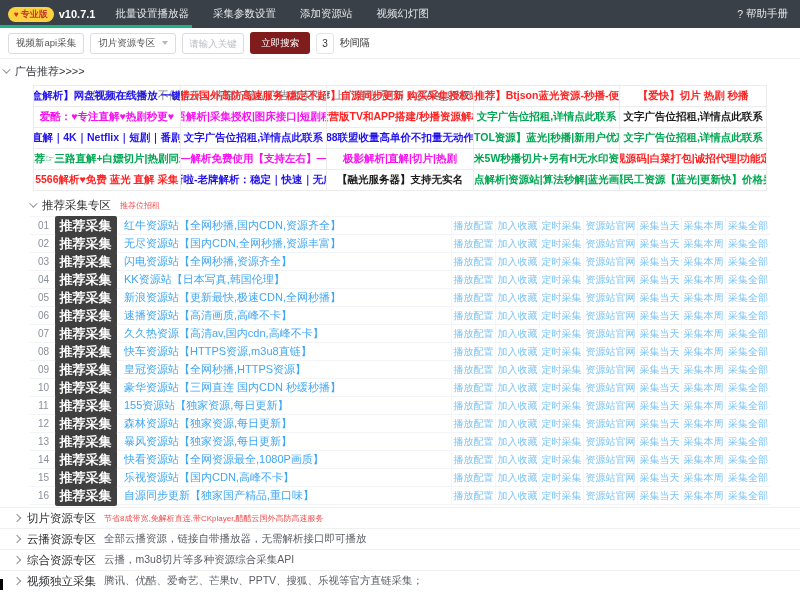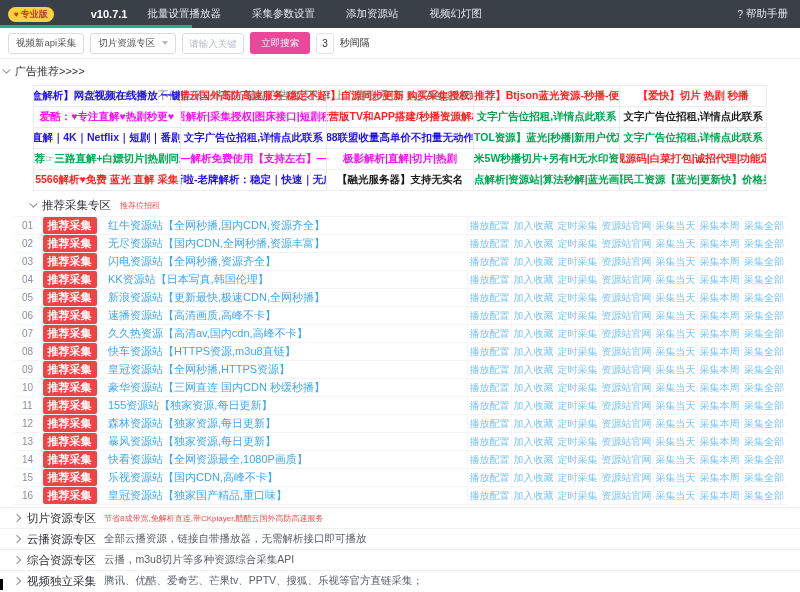--- a/index.html
+++ b/index.html
@@ -4,58 +4,58 @@
 <style>
   * { box-sizing: border-box; margin: 0; padding: 0; }
   html,body { width:800px; height:592px; overflow:hidden; }
   body { font-family:"Liberation Sans","DejaVu Sans",sans-serif; background:#fff; position:relative; }
 
   
   .navbar { height:28px; background:#3a4047; display:flex; align-items:center; position:relative; color:#dfe3e8; }
   .logo { display:flex; align-items:center; gap:5px; padding:0 10px 0 8px; }
   .logo-badge { background:#fdd23e; color:#c23a2b; font-size:9px; font-weight:bold; border-radius:8px; padding:1px 6px; display:flex; align-items:center; gap:2px; white-space:nowrap; }
   .logo-badge .heart { color:#e02420; font-size:8px; }
-  .version { color:#ffffff; font-size:11px; font-weight:bold;margin-left:32px; }
-  .menu { display:flex; gap:31px; font-size:10.5px; margin-left:10px; }
+  .version { color:#ffffff; font-size:11px; font-weight:bold; }
+  .menu { display:flex; gap:24px; font-size:10.5px; margin-left:10px; }
   .menu .item { cursor:pointer; color:#e3e6ea; white-space:nowrap; }
   .help { margin-left:auto; padding-right:12px; font-size:10.5px; display:flex; gap:3px; align-items:center; color:#e3e6ea; }
   .active-underline { position:absolute; left:0; bottom:0; width:192px; height:3px; background:#1fb182; }
 
   
   .toolbar { height:31px; display:flex; align-items:center; gap:6px; padding:0 8px; border-bottom:1px solid #efefef; }
   .btn-plain { border:1px solid #d9dce1; background:#fff; color:#555; font-size:9.5px; height:21px; padding:0 7px; border-radius:3px; white-space:nowrap; }
   .select-box { border:1px solid #d9dce1; height:21px; display:flex; align-items:center; gap:7px; padding:0 7px; border-radius:3px; font-size:9.5px; color:#555; cursor:pointer; white-space:nowrap; }
   .caret { width:0; height:0; border-left:3.5px solid transparent; border-right:3.5px solid transparent; border-top:4px solid #b3b7bd; }
   .kw-input { border:1px solid #d9dce1; height:21px; width:62px; border-radius:3px; font-size:9.5px; padding:0 6px; color:#333; outline:none; }
   .kw-input::placeholder { color:#b8bcc4; }
-  .btn-search { background:#ec4899; color:#fff; border:none; height:22px; padding:0 11px; border-radius:3px; font-size:9.5px; cursor:pointer; white-space:nowrap; }
+  .btn-search { background:#7f1d1d; color:#fff; border:none; height:22px; padding:0 11px; border-radius:3px; font-size:9.5px; cursor:pointer; white-space:nowrap; }
   .interval-box { border:1px solid #e2e4e9; height:21px; min-width:16px; line-height:19px; text-align:center; font-size:10px; padding:0 5px; border-radius:3px; color:#333; }
   .interval-label { font-size:10px; color:#333; }
 
   
   .chev-down { width:6px; height:6px; border-right:1.5px solid #8a8f99; border-bottom:1.5px solid #8a8f99; transform:rotate(45deg) translateY(-2px); display:inline-block; }
   .chev-right { width:6px; height:6px; border-right:1.5px solid #8a8f99; border-bottom:1.5px solid #8a8f99; transform:rotate(-45deg); display:inline-block; }
 
   
   .ad-header { height:24px; display:flex; align-items:center; gap:7px; padding:0 2px; font-size:11px; }
   .ad-title { color:#33363b; }
   .ad-notice { color:#7b7f87;margin-top:48px; }
   .ad-grid { margin:2px 33px 0 33px; border-top:1px solid #ececec; border-left:1px solid #ececec; }
   .ad-row { display:flex; height:21px; border-bottom:1px solid #ececec; }
   .ad-cell { flex:1; border-right:1px solid #ececec; display:flex; align-items:center; justify-content:center; font-size:10.5px; font-weight:bold; white-space:nowrap; overflow:hidden; padding:0 2px; cursor:pointer; }
   .c-blue { color:#2213ee; } .c-red { color:#fe2323; } .c-magenta { color:#f711f1; } .c-green { color:#00a651; } .c-black { color:#1c1c1c; }
 
   
   .rec-header { height:22px; display:flex; align-items:center; gap:7px; padding:0 29px; font-size:11.5px; color:#2f3033; margin-top:3px; }
   .rec-note { color:#ef4d4d; font-size:8px; margin-left:2px; }
-  .rec-table { margin:0 14px; border-top:1px solid #f2f4f7; }
+  .rec-table { margin:0 30px; border-top:1px solid #f2f4f7; }
   .trow { display:flex; align-items:center; height:18px; border-bottom:1px solid #f2f4f7; }
   .cell-no { width:28px; text-align:center; font-size:10px; color:#8a8f99; border-right:1px solid #f4f6f9; align-self:stretch; line-height:17px; }
   .cell-badge { width:56px; display:flex; justify-content:center; align-items:center; border-right:1px solid #f4f6f9; align-self:stretch; }
-  .badge { background:#ef4444; color:#fff; font-size:11px; padding:1px 5px; border-radius:2px; font-weight:bold; white-space:nowrap; }
+  .badge { background:#404040; color:#fff; font-size:13px; padding:1px 5px; border-radius:2px; font-weight:bold; white-space:nowrap; }
   .cell-name { flex:1; font-size:11px; color:#3fa6f2; padding-left:10px; border-right:1px solid #f4f6f9; white-space:nowrap; overflow:hidden; align-self:stretch; line-height:17px; cursor:pointer; }
   .cell-action { width:44px; text-align:center; font-size:10px; color:#7cc5f6; border-right:1px solid #f4f6f9; align-self:stretch; line-height:17px; cursor:pointer; white-space:nowrap; overflow:hidden; }
   .cell-action.wide { width:54px; }
   .cell-action:last-child { border-right:none; }
 
   
   .bottom { margin-top:2px; }
   .section { display:flex; align-items:center; gap:7px; padding:0 14px; height:21px; border-top:1px solid #f0f0f0; font-size:11.5px; color:#2f3033; cursor:pointer; }
   .section-desc { font-size:10.5px; color:#5c6066; margin-left:1px; white-space:nowrap; overflow:hidden; }
   .section-desc.red { font-size:8px; color:#ef4d4d; }
@@ -354,21 +354,21 @@
       <div class="cell-action wide">资源站官网</div>
       <div class="cell-action">采集当天</div>
       <div class="cell-action">采集本周</div>
       <div class="cell-action">采集全部</div>
     </div>
     <div class="trow">
       <div class="cell-no">16</div>
       <div class="cell-badge">
         <span class="badge">推荐采集</span>
       </div>
-      <div class="cell-name">皇冠资源站【独家国产精品,重口味】</div>
+      <div class="cell-name">自源同步更新【独家国产精品,重口味】</div>
       <div class="cell-action">播放配置</div>
       <div class="cell-action">加入收藏</div>
       <div class="cell-action">定时采集</div>
       <div class="cell-action wide">资源站官网</div>
       <div class="cell-action">采集当天</div>
       <div class="cell-action">采集本周</div>
       <div class="cell-action">采集全部</div>
     </div>
   </div>
 

